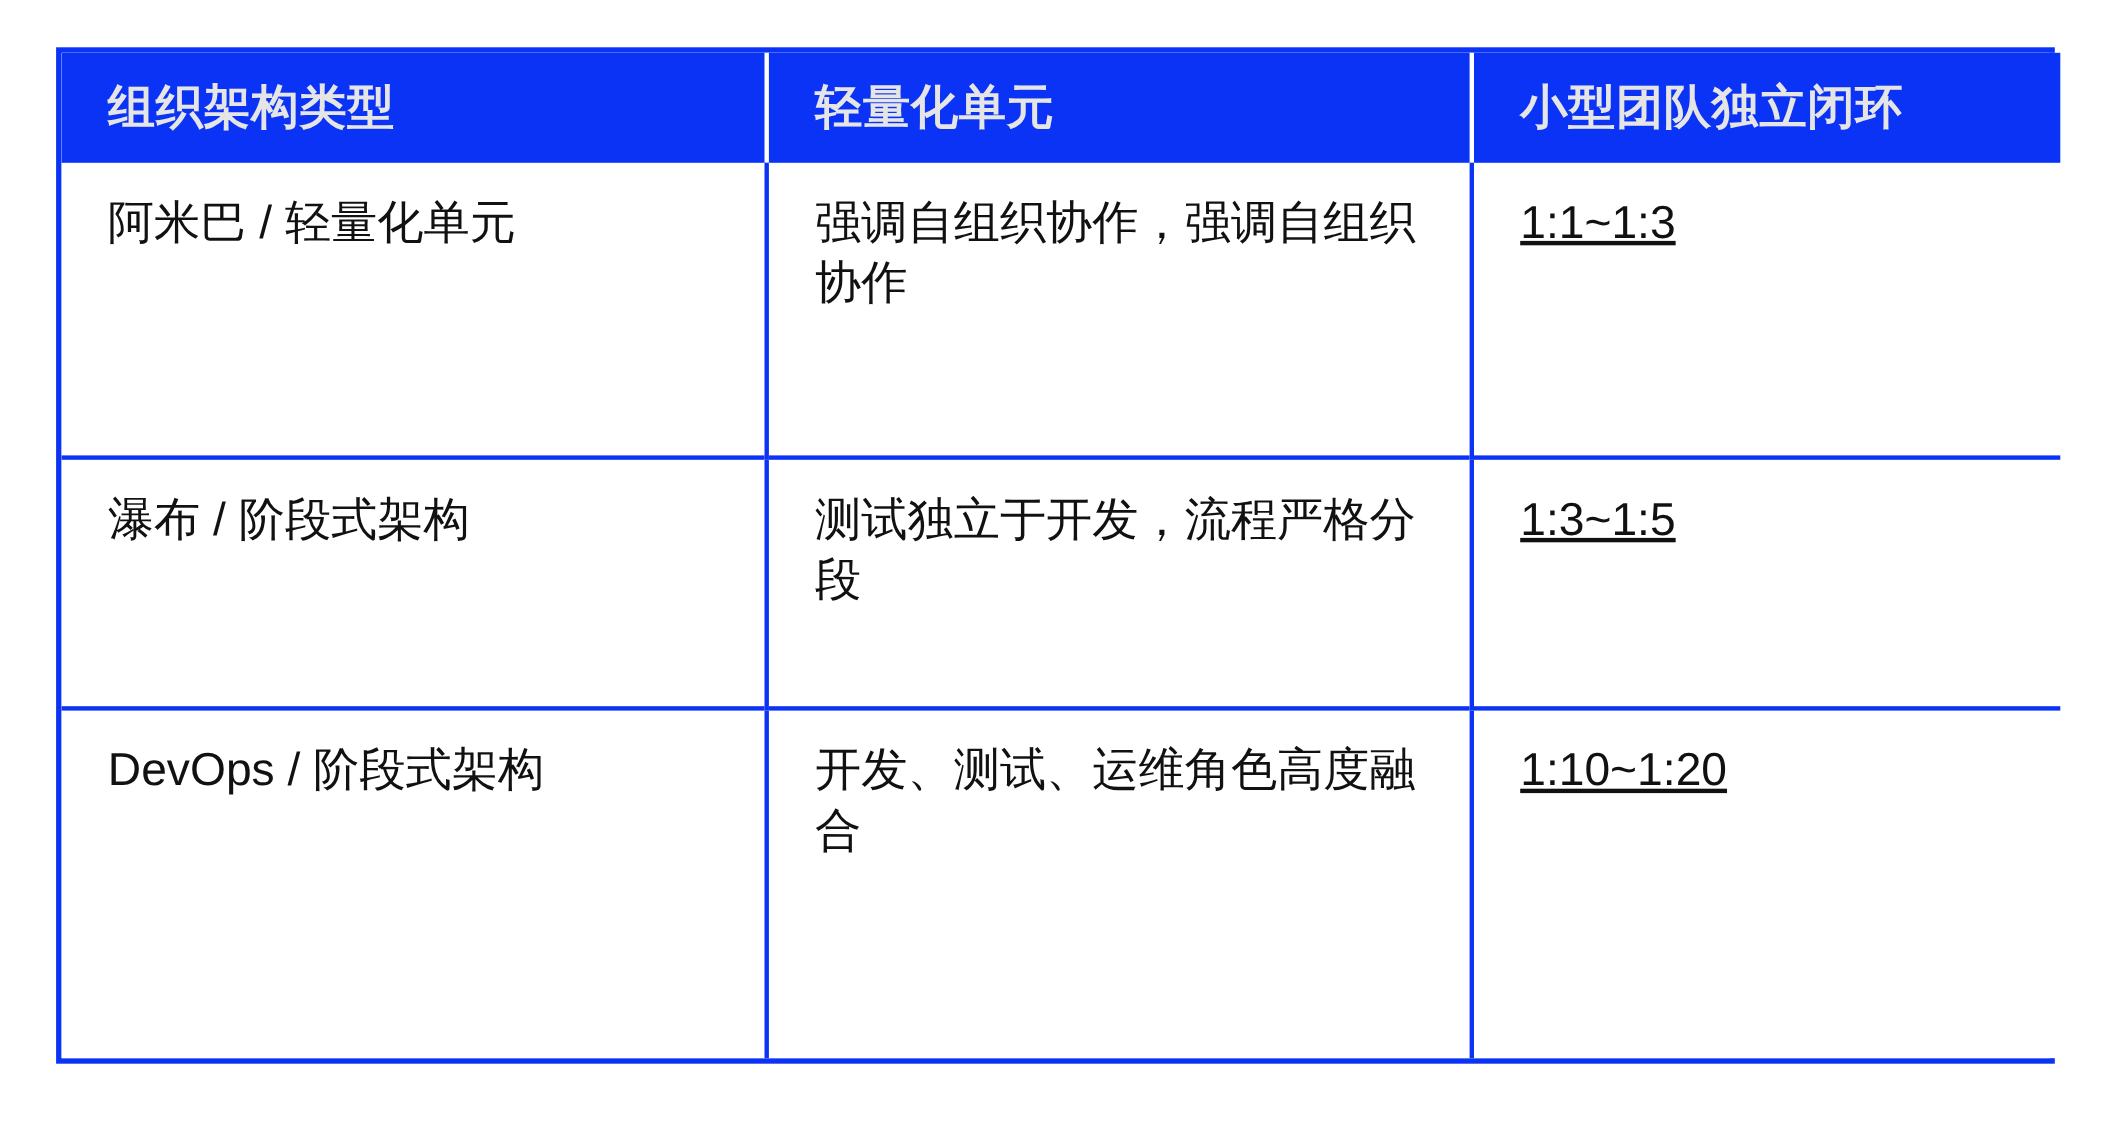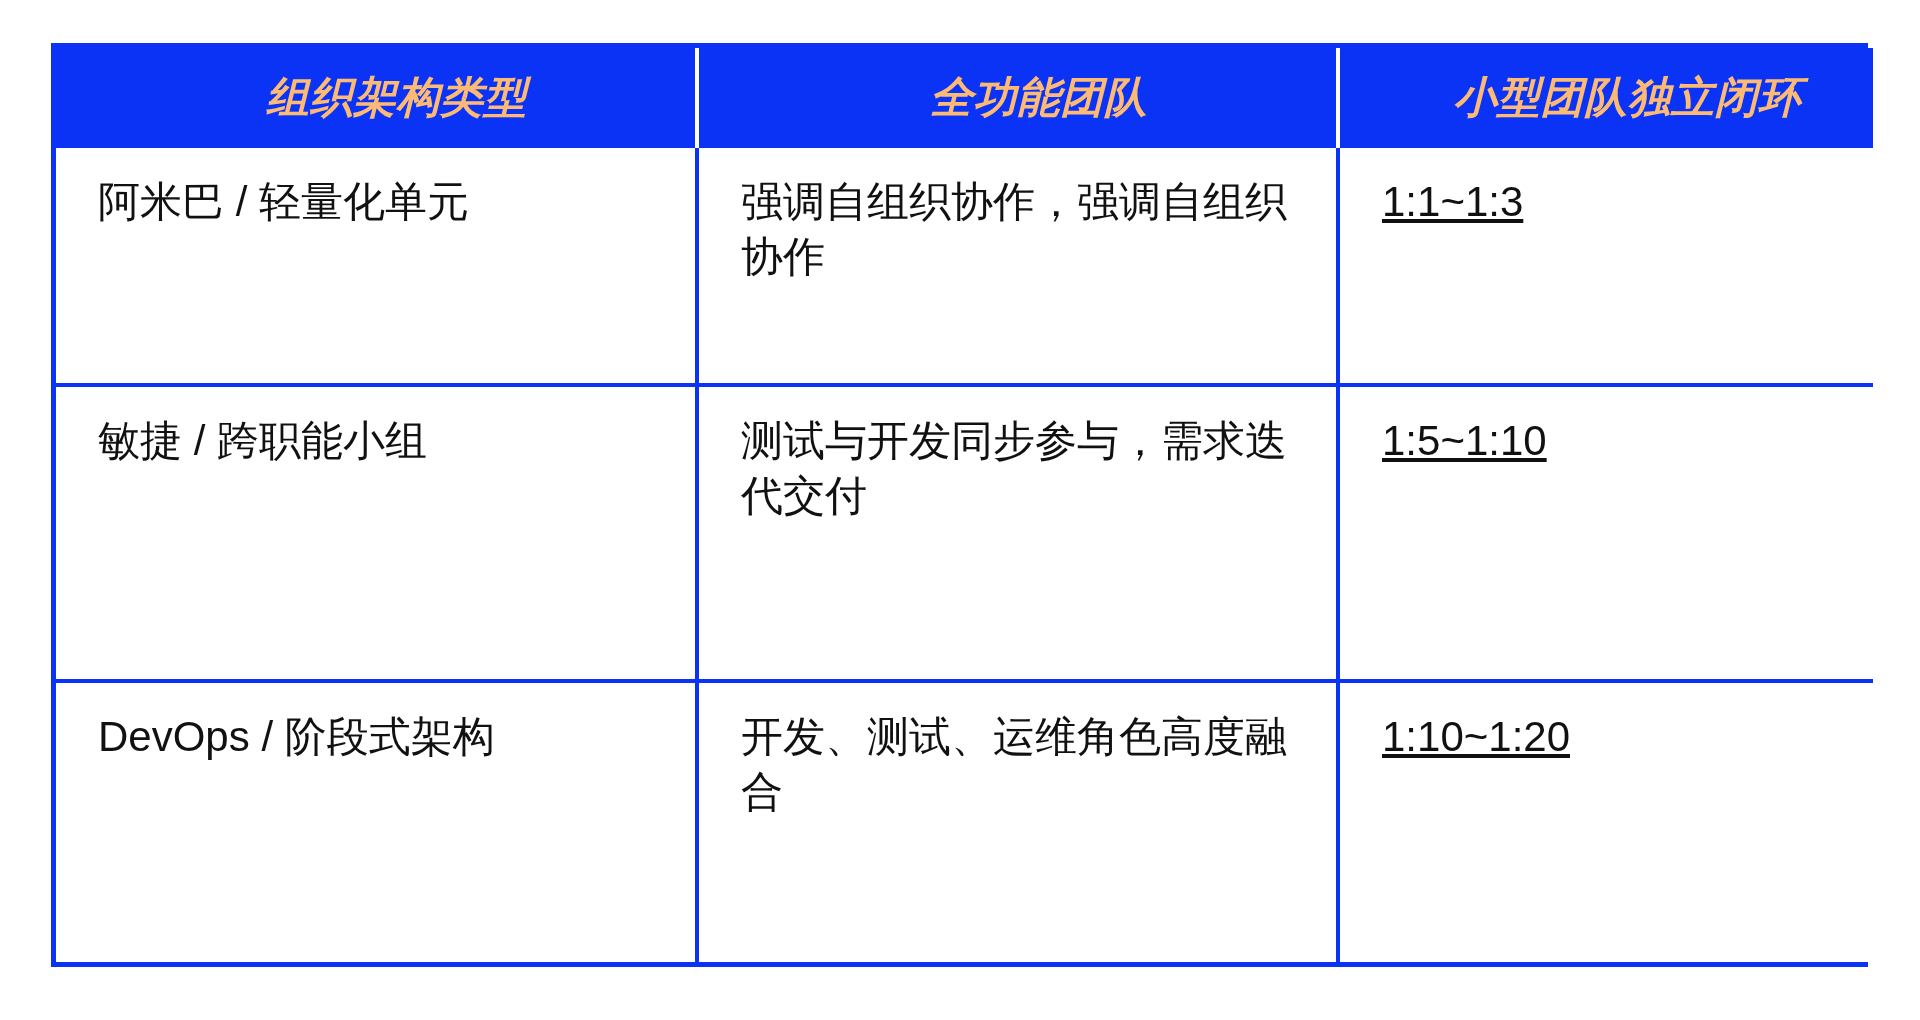--- a/index.html
+++ b/index.html
@@ -38,31 +38,30 @@
   }
   table.org-table col.c1 { width: 641px; }
   table.org-table col.c2 { width: 641px; }
   table.org-table col.c3 { width: 535px; }
 
   thead tr.head-row {
     background: var(--brand, #0a33f5);
     height: 100px;
   }
   thead th {
-    color: #fdba74;
+    color: #e5e5e5;
     font-size: 43px;
     font-weight: 700;
-    text-align: center;
+    text-align: left;
     vertical-align: middle;
     padding: 0 0 0 42px;
     letter-spacing: 0.5px;
     border-right: 4px solid #ffffff;
     box-sizing: border-box;
     white-space: nowrap;
-    font-style: italic;
   }
   thead th:last-child { border-right: none; }
 
   tbody td {
     font-size: 42px;
     font-weight: 400;
     color: #111111;
     vertical-align: top;
     padding: 26px 30px 26px 42px;
     line-height: 1.32;
@@ -89,34 +88,34 @@
   <div class="table-wrap">
     <table class="org-table">
       <colgroup>
         <col class="c1">
         <col class="c2">
         <col class="c3">
       </colgroup>
       <thead>
         <tr class="head-row">
           <th>组织架构类型</th>
-          <th>全功能团队</th>
+          <th>轻量化单元</th>
           <th>小型团队独立闭环</th>
         </tr>
       </thead>
       <tbody>
         <tr class="r1">
           <td class="col-type">阿米巴 / 轻量化单元</td>
           <td class="col-collab">强调自组织协作，强调自组织协作</td>
           <td class="col-ratio">1:1~1:3</td>
         </tr>
-        <tr class="r3">
-          <td class="col-type">敏捷 / 跨职能小组</td>
-          <td class="col-collab">测试与开发同步参与，需求迭代交付</td>
-          <td class="col-ratio">1:5~1:10</td>
+        <tr class="r2">
+          <td class="col-type">瀑布 / 阶段式架构</td>
+          <td class="col-collab">测试独立于开发，流程严格分段</td>
+          <td class="col-ratio">1:3~1:5</td>
         </tr>
         <tr class="r4">
           <td class="col-type">DevOps / 阶段式架构</td>
           <td class="col-collab">开发、测试、运维角色高度融合</td>
           <td class="col-ratio">1:10~1:20</td>
         </tr>
       </tbody>
     </table>
   </div>
 </div>

